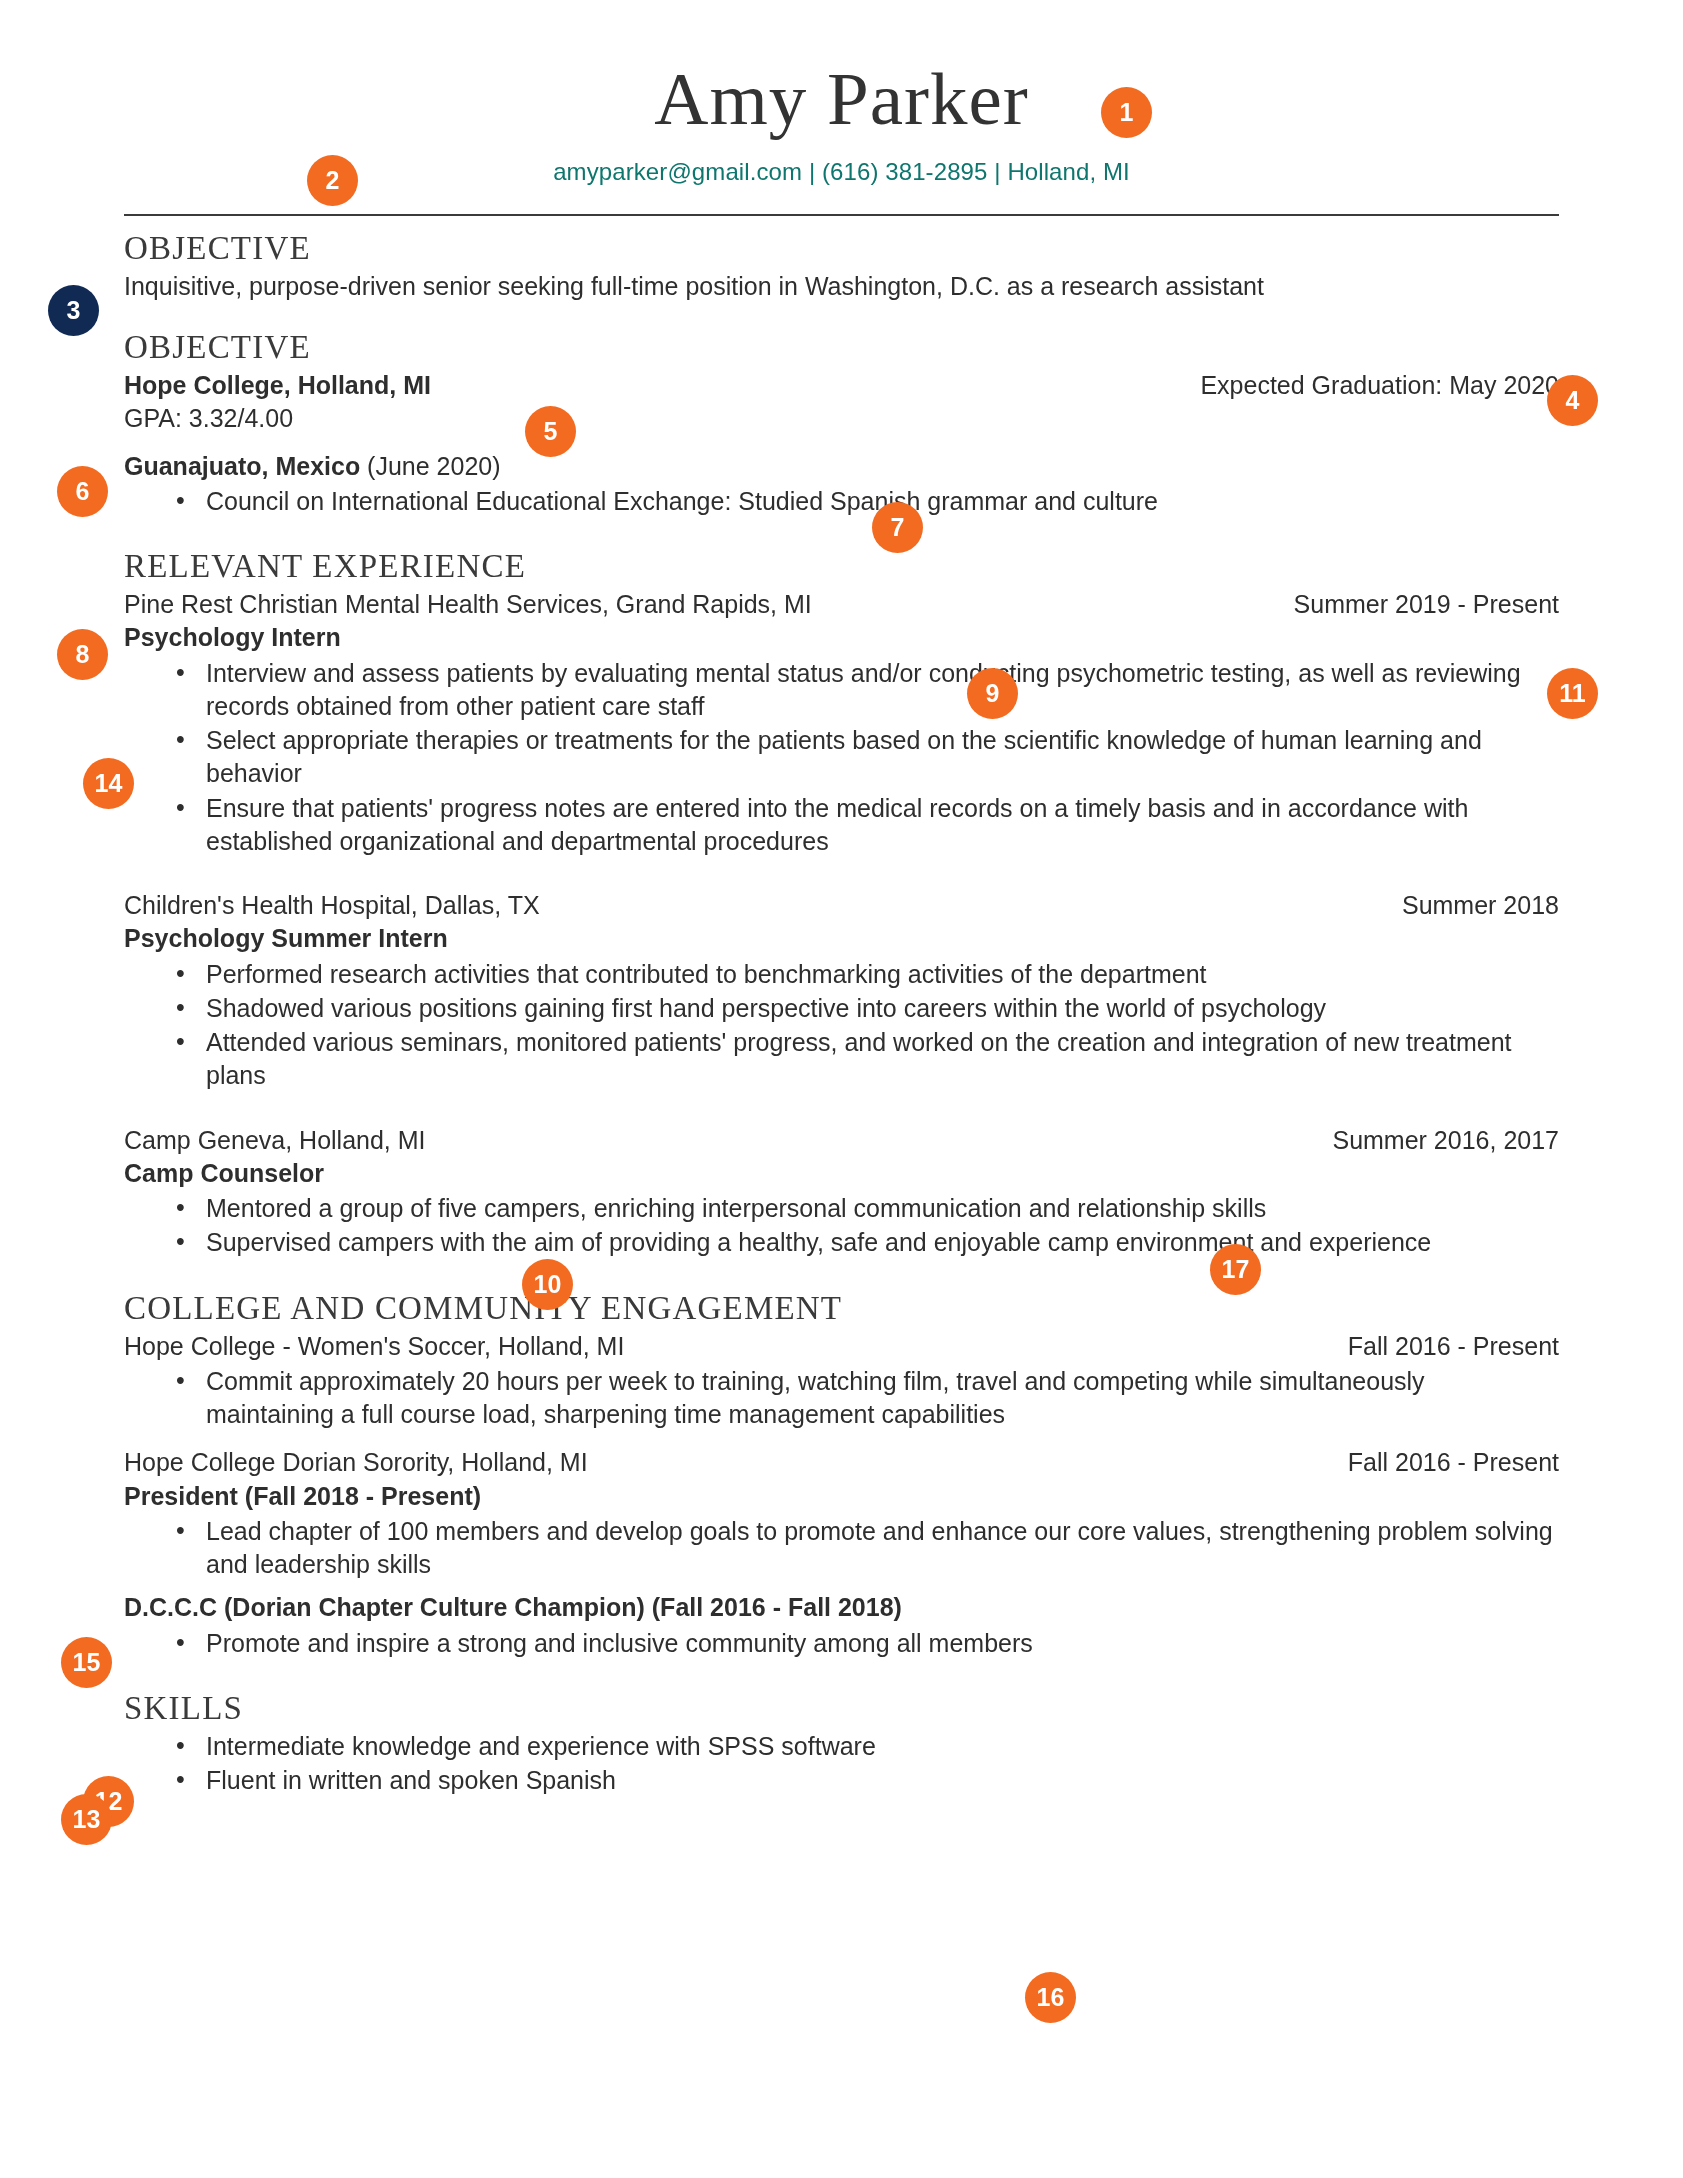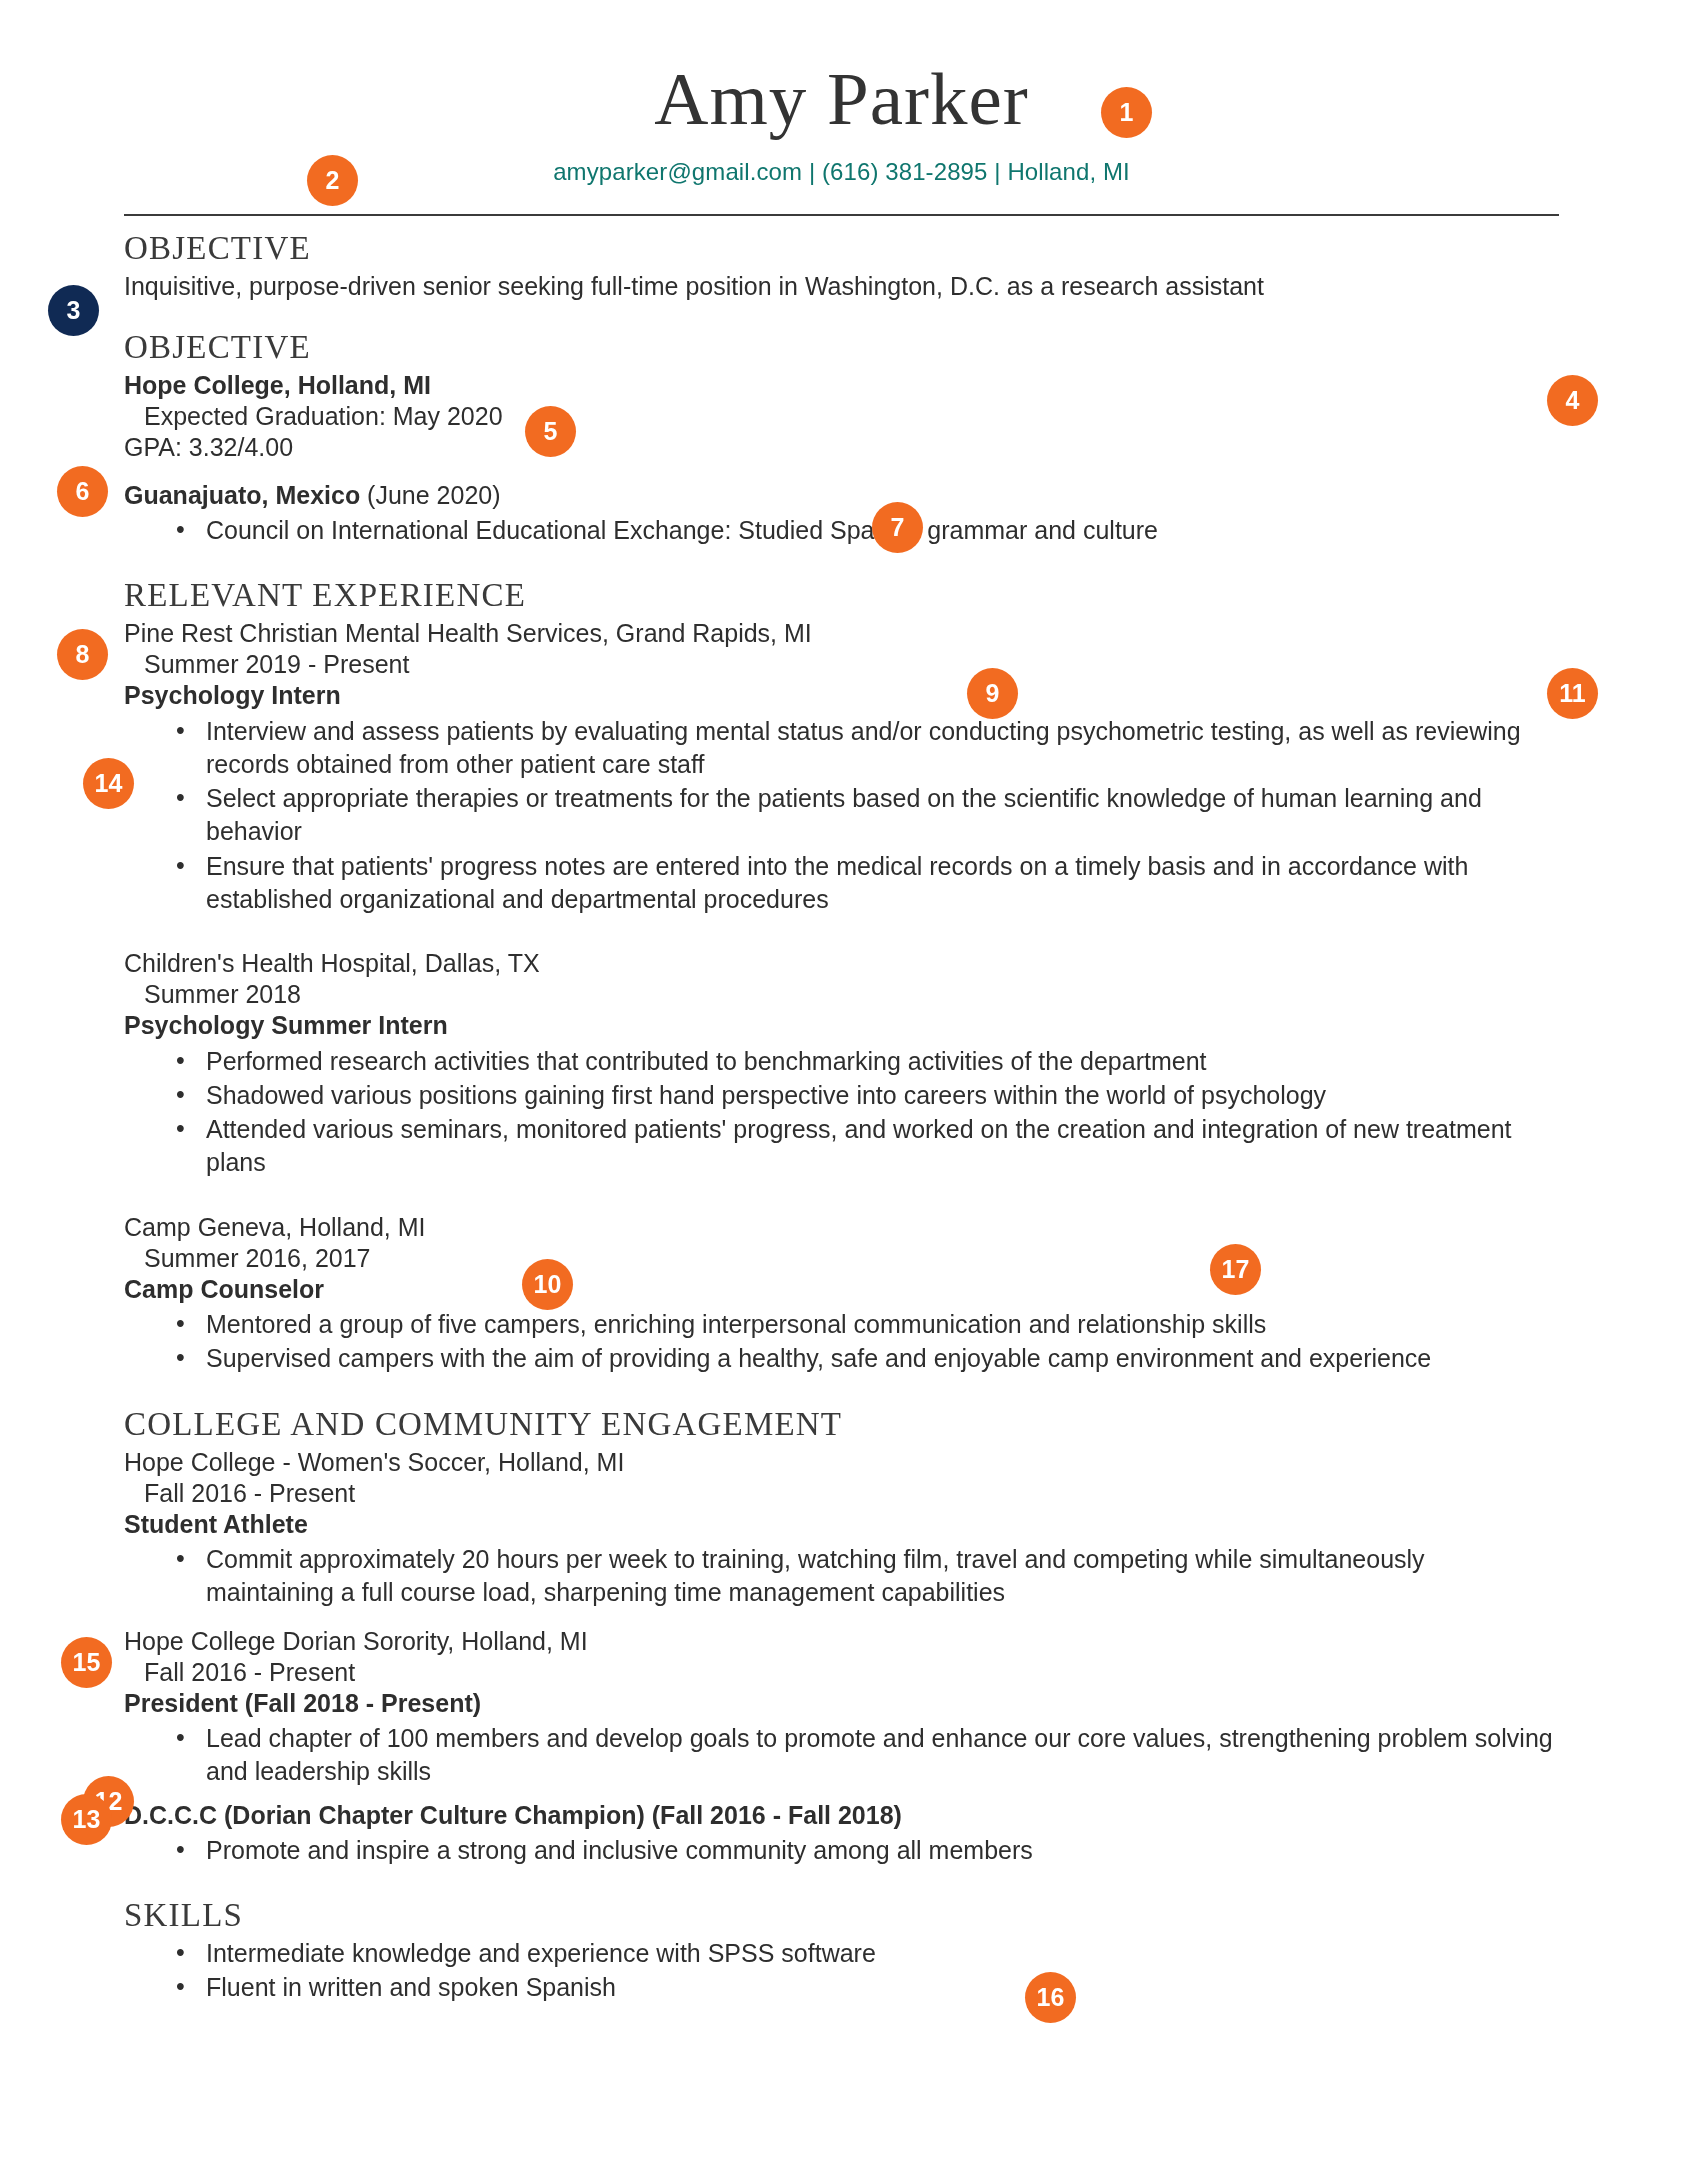--- a/index.html
+++ b/index.html
@@ -70,21 +70,20 @@
     line-height: 1.33;
     color: #2e2e2e;
   }
   .bold {
     font-weight: bold;
   }
   .row {
     display: flex;
     justify-content: space-between;
     align-items: baseline;
-    flex-direction: column;
   }
   .row .right {
     font-size: 25px;
     color: #2e2e2e;
     white-space: nowrap;
     padding-left: 20px;
   }
   ul.bullets {
     list-style: none;
     margin: 2px 0 0 0;
@@ -210,21 +209,20 @@
     </div>
 
     <div class="section" style="margin-top:30px;">
       <div class="section-title">COLLEGE AND COMMUNITY ENGAGEMENT</div>
 
       <div>
         <div class="row">
           <div class="line">Hope College - Women's Soccer, Holland, MI</div>
           <div class="right">Fall 2016 - Present</div>
         </div>
-        <div class="line bold">Student Athlete</div>
         <ul class="bullets">
           <li>Commit approximately 20 hours per week to training, watching film, travel and competing while simultaneously maintaining a full course load, sharpening time management capabilities</li>
         </ul>
       </div>
 
       <div class="spacer-sm"></div>
 
       <div>
         <div class="row">
           <div class="line">Hope College Dorian Sorority, Holland, MI</div>

